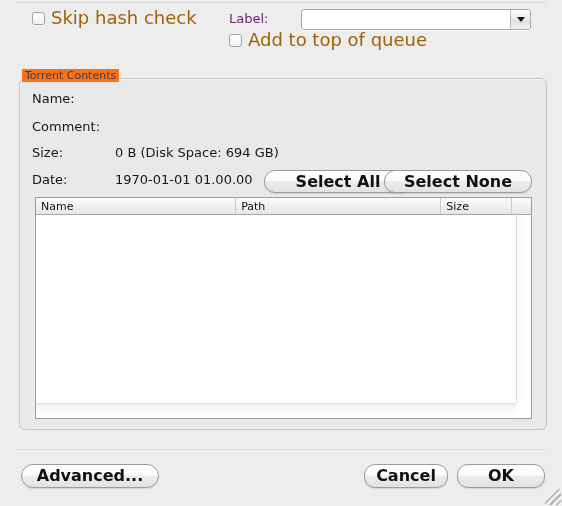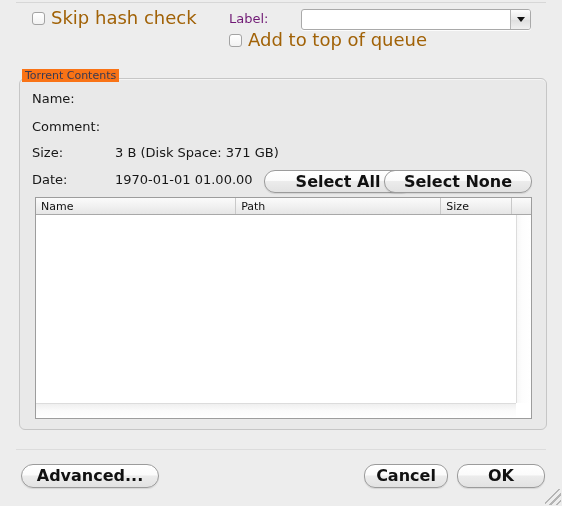--- a/index.html
+++ b/index.html
@@ -303,21 +303,21 @@
 
   <div class="group-title">Torrent Contents</div>
   <div class="groupbox"></div>
 
   <div class="inforow info-key" style="top:85px;margin-top:6px;">Name:</div>
 
   <div class="inforow info-key" style="top:119px;">Comment:</div>
   <div class="inforow info-val" style="top:119px;"></div>
 
   <div class="inforow info-key" style="top:145px;">Size:</div>
-  <div class="inforow info-val" style="top:145px;">3 B (Disk Space: 371 GB)</div>
+  <div class="inforow info-val" style="top:145px;">0 B (Disk Space: 694 GB)</div>
 
   <div class="inforow info-key" style="top:172px;">Date:</div>
   <div class="inforow info-val" style="top:172px;">1970-01-01 01.00.00</div>
 
   <button class="pill" style="left:264px; top:170px; width:148px; height:23px;">Select All</button>
 
   <button class="pill" style="left:384px; top:170px; width:148px; height:23px;">Select None</button>
 
   <div class="table-wrap">
     <div class="thead">

